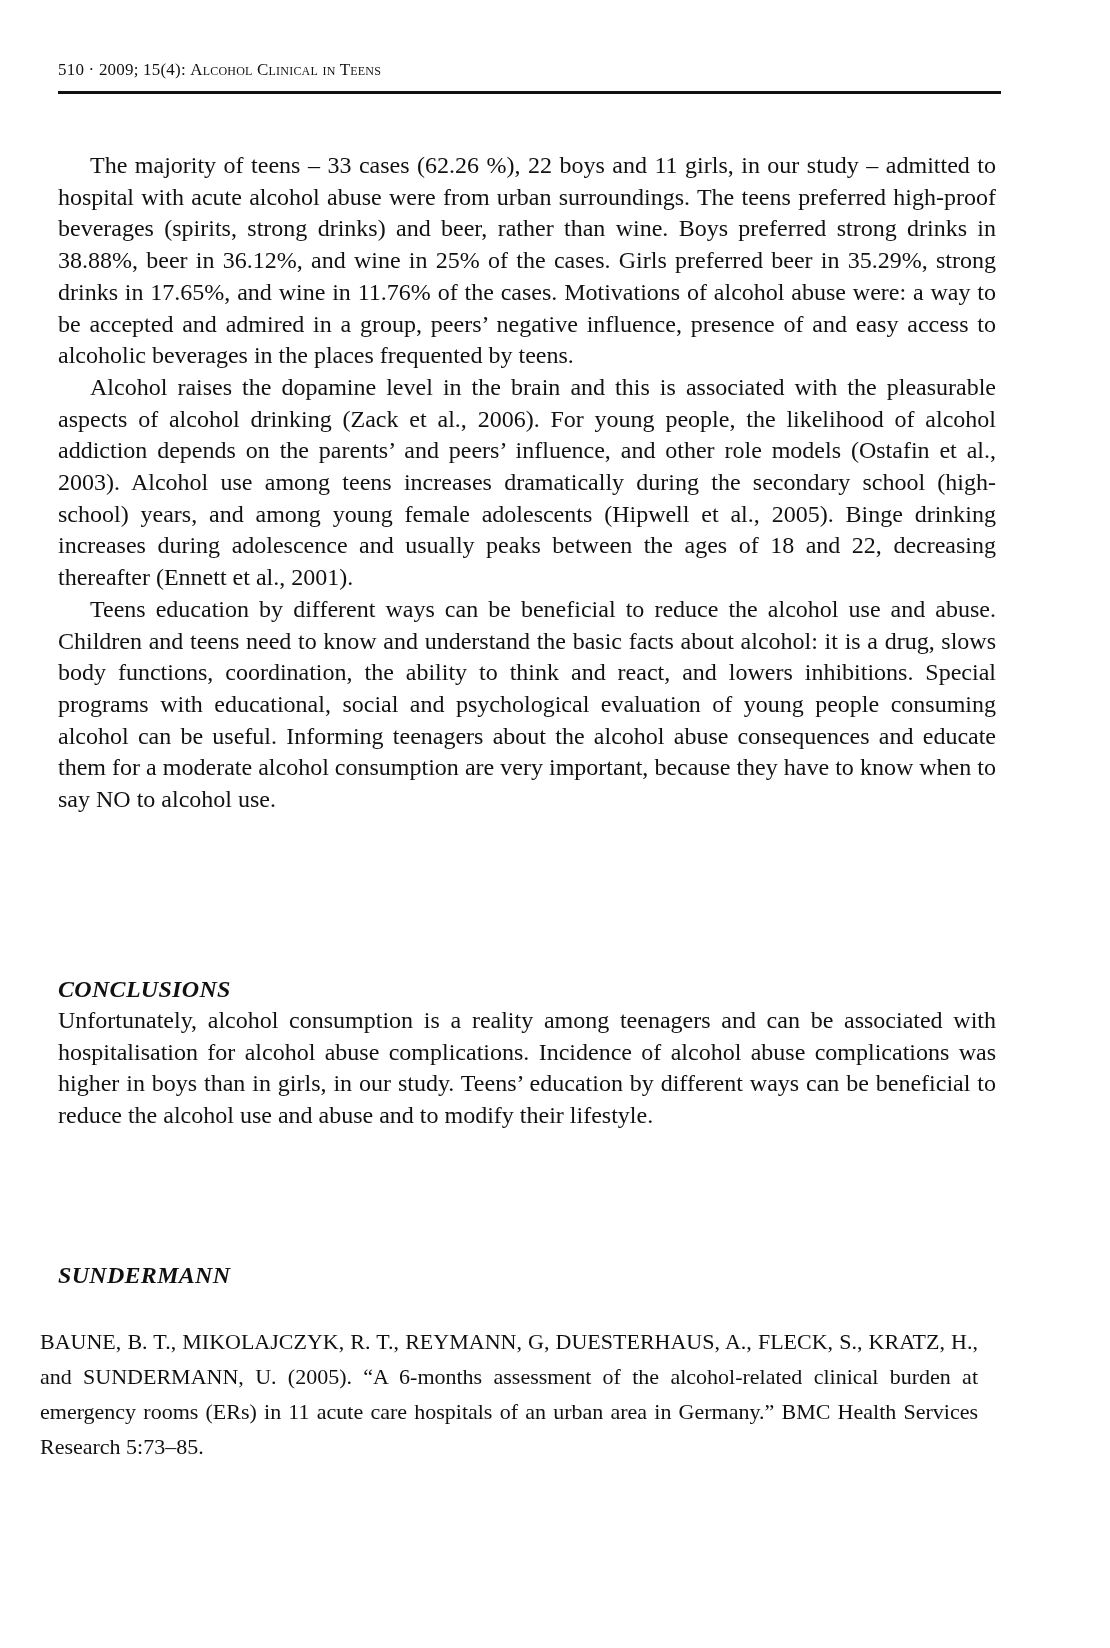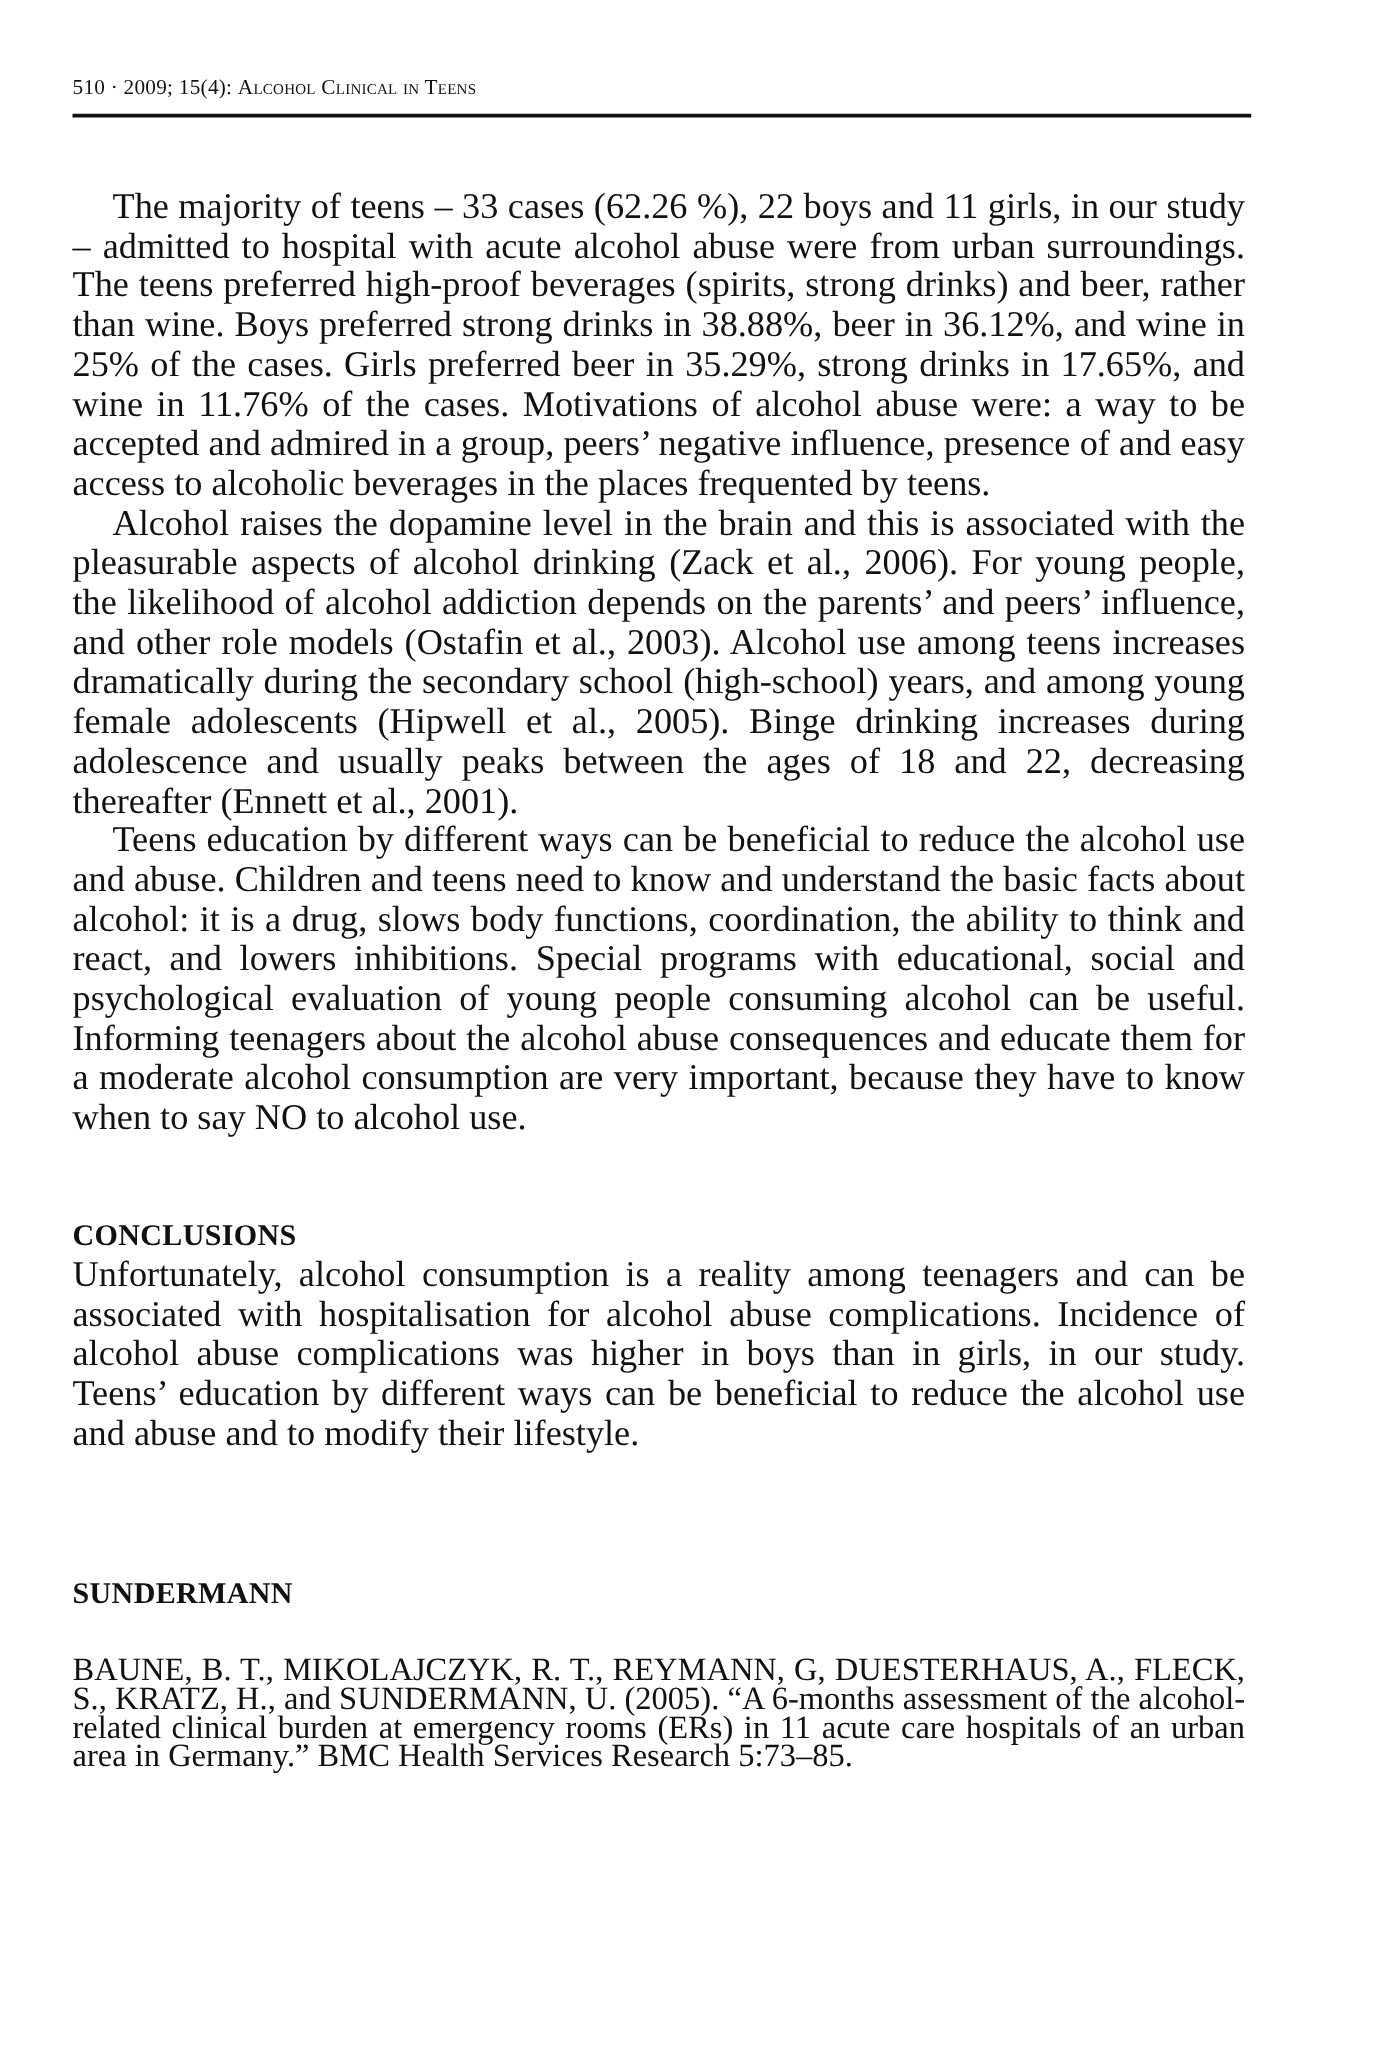--- a/index.html
+++ b/index.html
@@ -1,24 +1,24 @@
 <!DOCTYPE html>
 <html><head>
 <meta charset="utf-8">
 <style>
   html, body { margin: 0; padding: 0; background: #ffffff; }
   body { width: 1110px; height: 1648px; position: relative; overflow: hidden; font-family: "Liberation Serif", "DejaVu Serif", serif; color: #111; }
   .header { position: absolute; left: 58px; top: 60px; width: 942px; font-size: 17px; letter-spacing: 0.2px; }
   .header .sc { font-variant: small-caps; }
   .rule { position: absolute; left: 58px; top: 91px; width: 943px; height: 3px; background: #111; }
-  .body-text { position: absolute; left: 58px; width: 938px; font-size: 29px; line-height: 31.7px; text-align: justify; }
+  .body-text { position: absolute; left: 58px; width: 938px; font-size: 24px; line-height: 31.7px; text-align: justify; }
   .para { margin: 0; text-indent: 32px; }
   .noindent { text-indent: 0; }
-  .heading { position: absolute; left: 58px; font-size: 24px; font-weight: bold; letter-spacing: 0.3px; }
-  .refs { position: absolute; left: 58px; width: 938px; font-size: 26px; line-height: 23px; text-align: justify; }
+  .heading { position: absolute; left: 58px; font-size: 24px; font-weight: bold; letter-spacing: 0.3px; font-style: italic; }
+  .refs { position: absolute; left: 40px; width: 938px; font-size: 22px; line-height: 35px; text-align: justify; }
   .ref { margin: 0 0 11px 0; }
 </style>
 </head>
 <body>
 
 <div class="header">
   <span>510</span>
   <span>·</span>
   <span>2009; 15(4):</span>
   <span class="sc">Alcohol Clinical in Teens</span>

